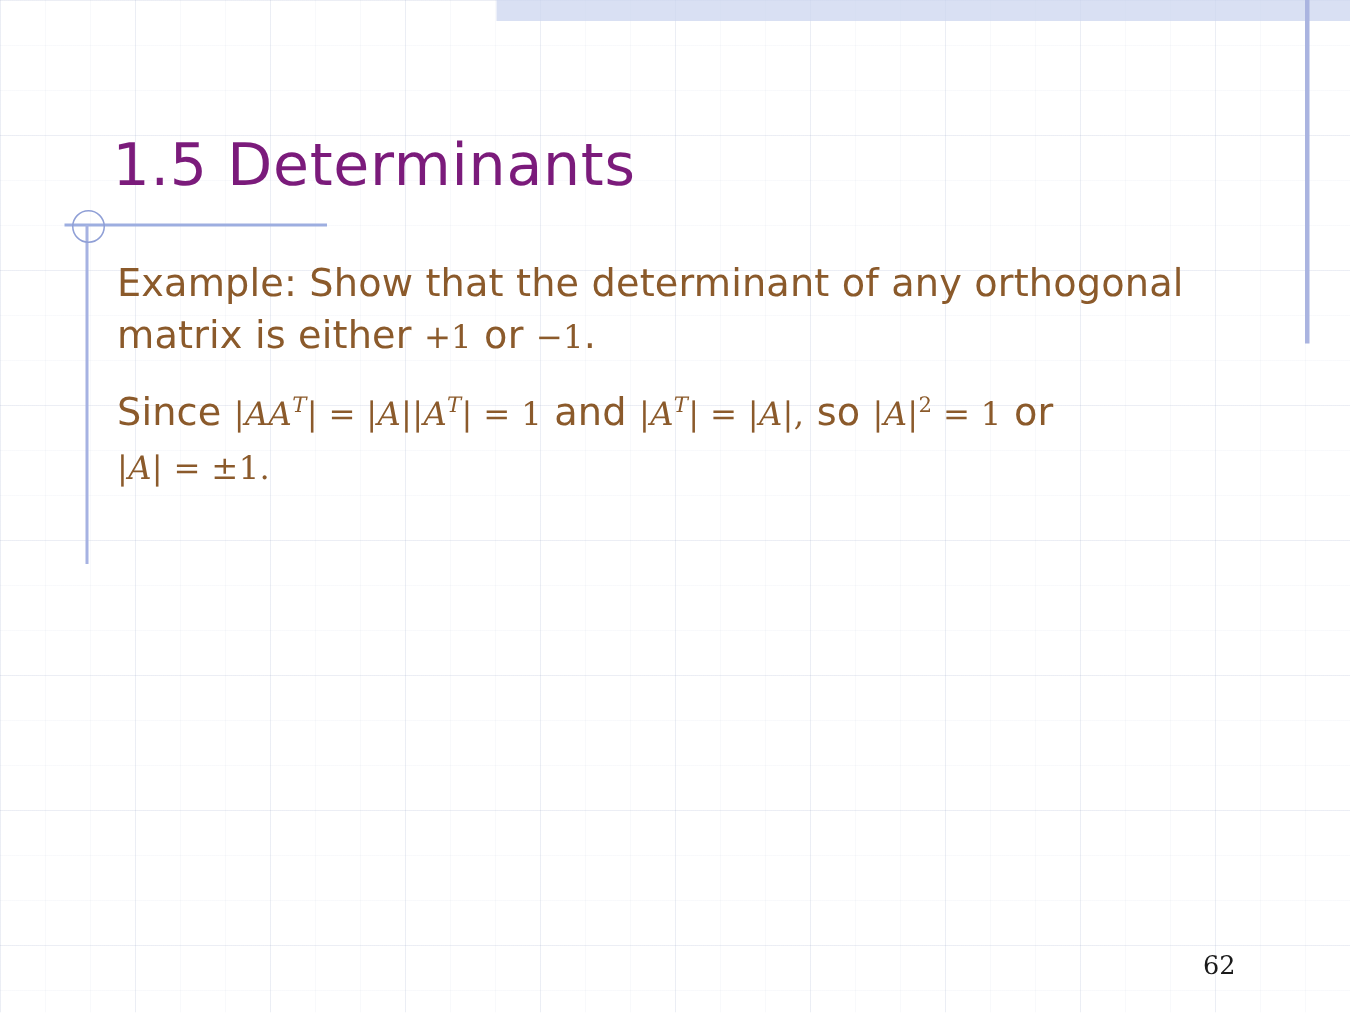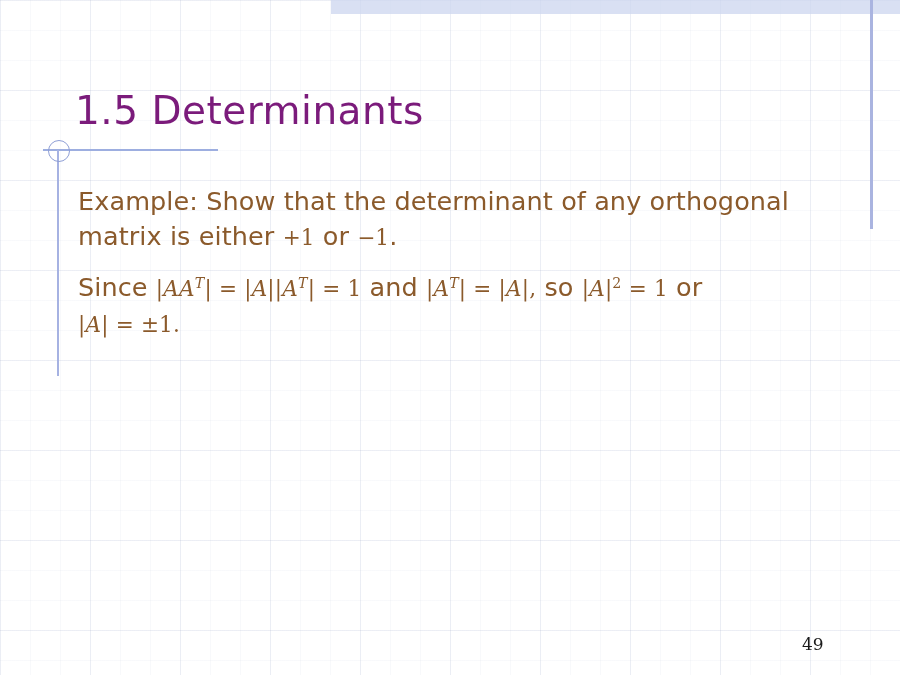--- a/index.html
+++ b/index.html
@@ -98,21 +98,21 @@
     left: 78px;
     top: 172px;
     width: 745px;
     color: #8B5A2B;
   }
   .para {
     font-family: "DejaVu Sans", sans-serif;
     font-size: 25.5px;
     line-height: 35px;
     color: #8B5A2B;
-    margin: 12px 0 9px 0;
+    margin: 0 0 9px 0;
     letter-spacing: 0.1px;
   }
   .para.p-forany { margin-top: 13px; }
   .para.p-since  { margin-top: 15px; }
 
   
   .math {
     font-family: "DejaVu Serif", "Liberation Serif", serif;
     font-style: italic;
     font-size: 21.5px;
@@ -157,15 +157,15 @@
 
   <div id="body-block">
 
     <p class="para p-example"><span>Example: Show that the determinant of any orthogonal matrix is either </span><span class="mathnum">+1</span><span> or </span><span class="mathnum">−1</span><span>.</span></p>
 
 
     <p class="para p-since"><span>Since </span><span class="math"><span class="up">|</span><span>AA</span><sup>T</sup><span class="up">|</span><span class="up"> = </span><span>|A||A</span><sup>T</sup><span class="up">|</span><span class="up"> = </span><span class="up">1</span></span><span> and </span><span class="math"><span>|A</span><sup>T</sup><span>| = |A|</span><span class="up">,</span></span><span> so </span><span class="math"><span>|A|</span><sup class="up">2</sup><span class="up"> = </span><span class="up">1</span></span><span>  or</span><br><span class="math"><span>|A|</span><span class="up"> = ±1.</span></span></p>
 
   </div>
 
-  <div id="page-number">49</div>
+  <div id="page-number">62</div>
 
 </div>
 
 </body></html>

